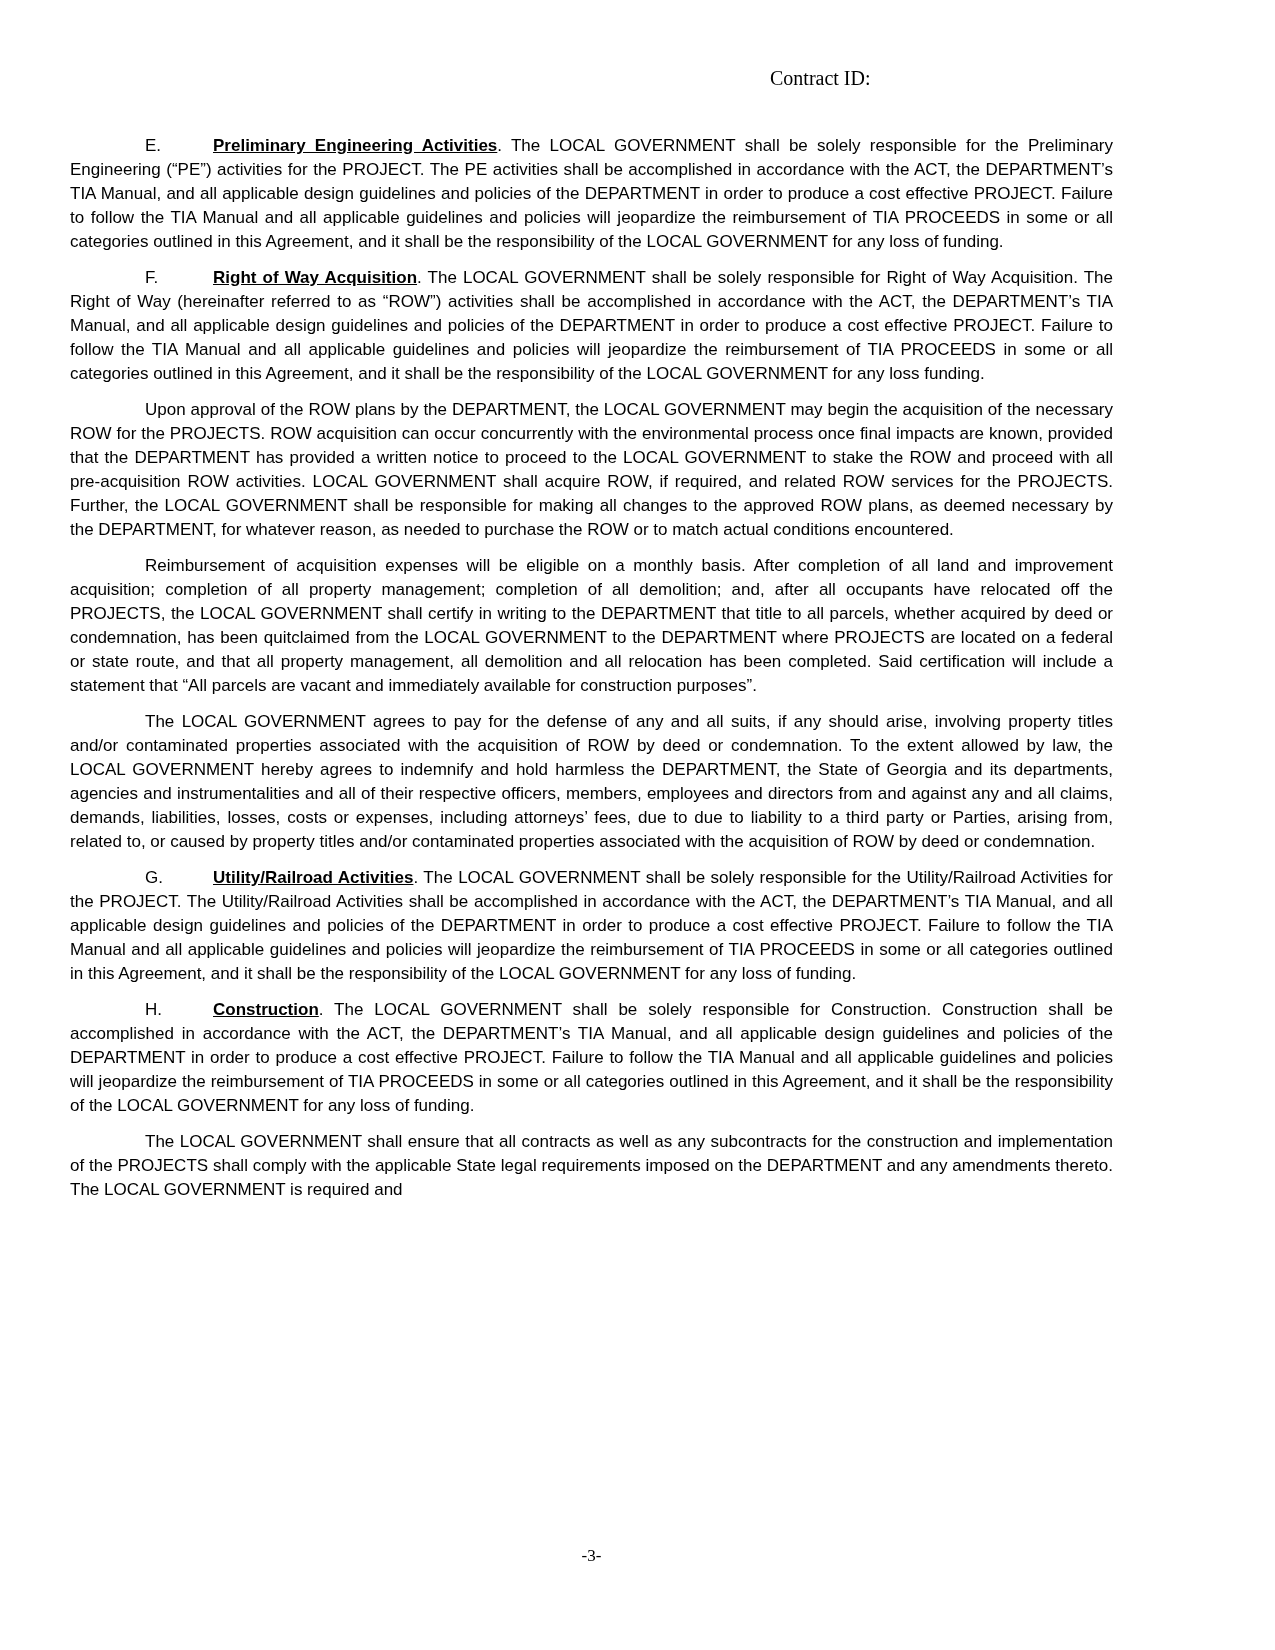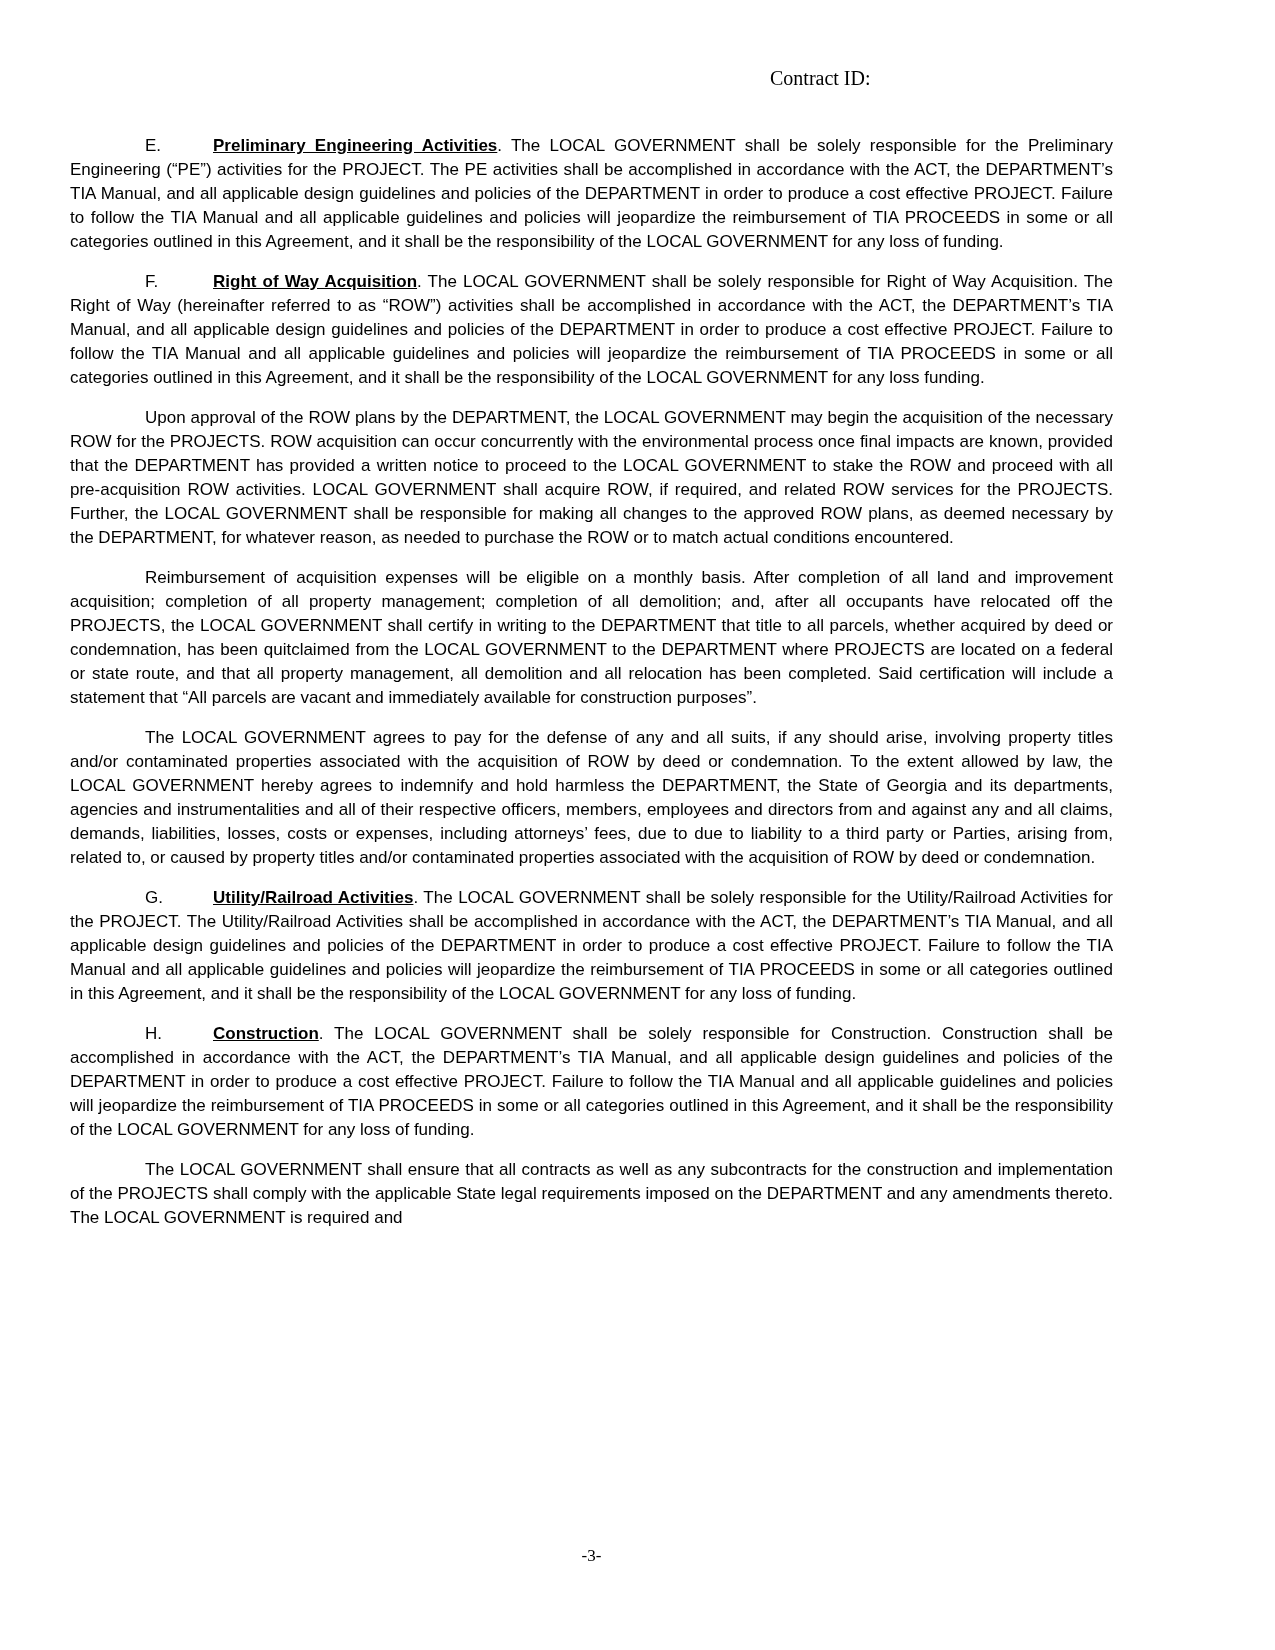--- a/index.html
+++ b/index.html
@@ -23,21 +23,21 @@
   }
   .header-line {
     font-family: "Liberation Serif", serif;
     font-size: 20px;
     line-height: 24px;
     margin-left: 700px;
     margin-bottom: 44px;
     white-space: nowrap;
   }
   .doc-body .para {
-    margin: 16px 0 12px 0;
+    margin: 0 0 12px 0;
     text-align: justify;
     text-indent: 75px;
   }
   .letter {
     display: inline-block;
     width: 68px;
     text-indent: 0;
   }
   .heading {
     font-weight: bold;

